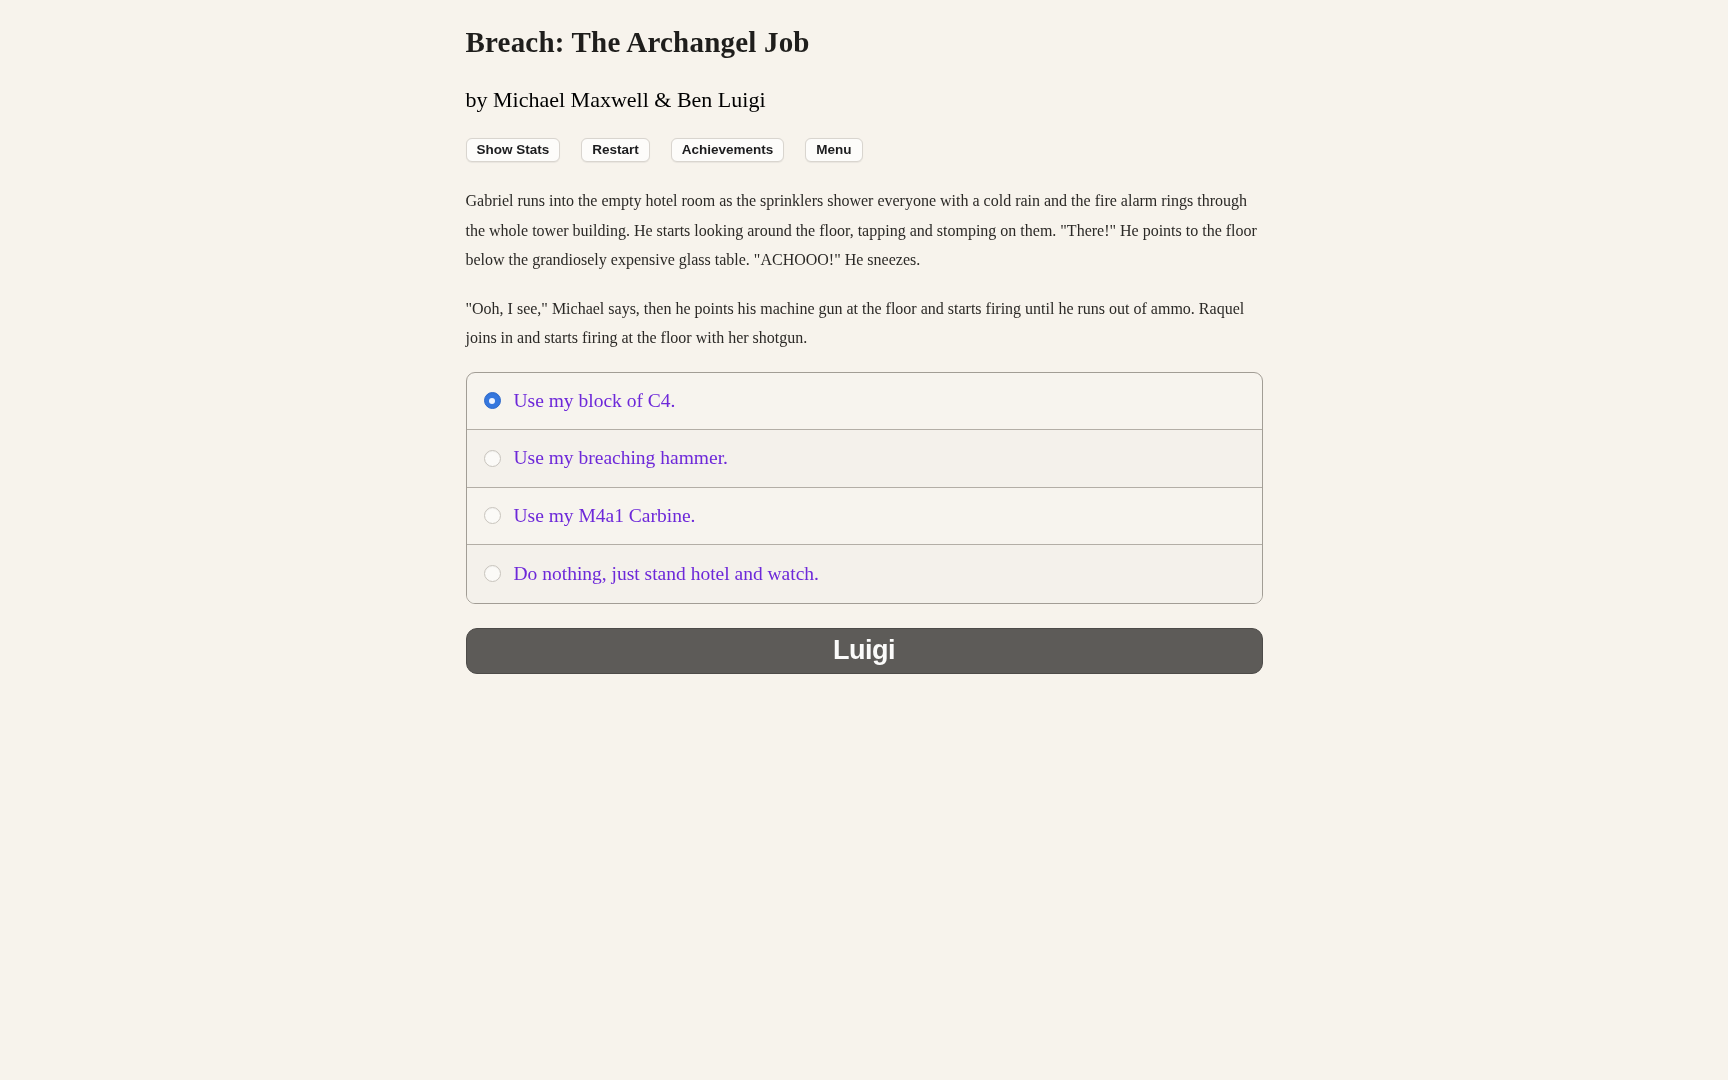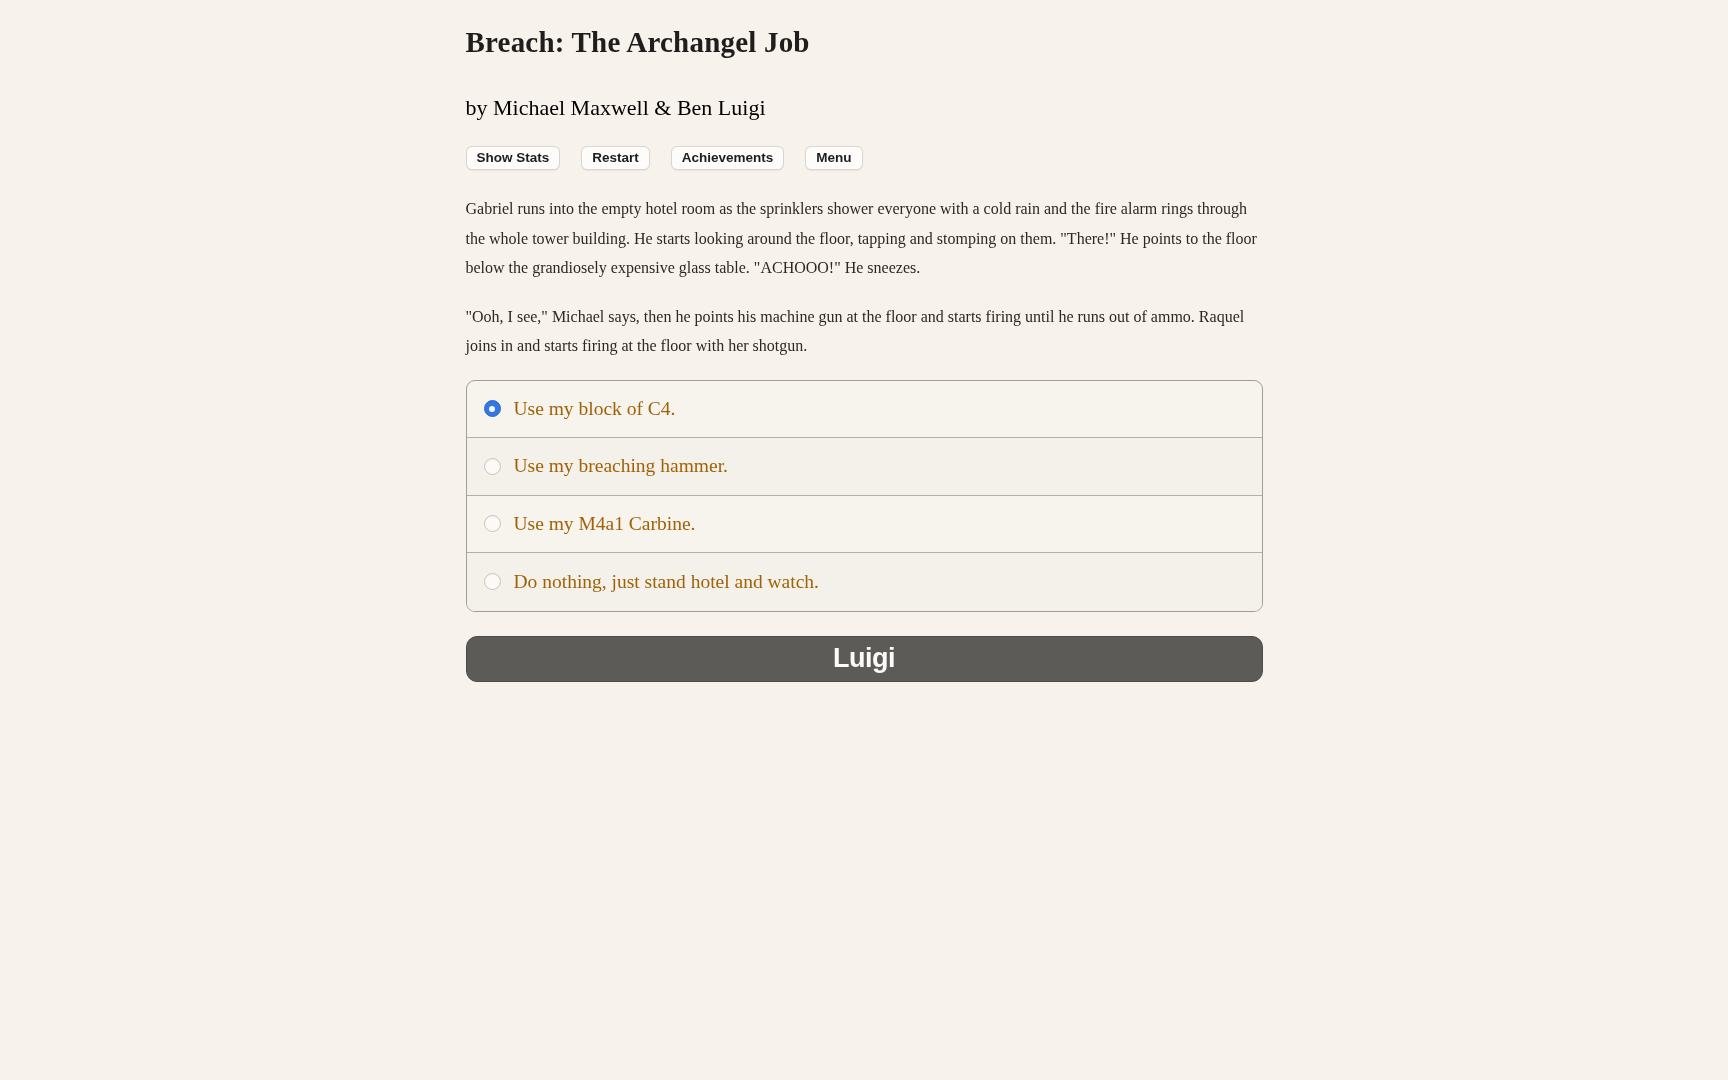--- a/index.html
+++ b/index.html
@@ -20,21 +20,21 @@
   .content{
     width:797px;
     margin:0 auto;
     padding-top:26px;
   }
   .game-title{
     font-size:29px;
     font-weight:600;
     color:#1f1e1c;
     letter-spacing:0.2px;
-    margin-bottom:36px;
+    margin-bottom:28px;
   }
   .byline{
     font-size:22px;
     font-weight:400;
     color:#000000;
     margin-bottom:25px;
   }
   .toolbar{
     display:flex;
     gap:21px;
@@ -94,21 +94,21 @@
     content:"";
     position:absolute;
     left:50%;top:50%;
     width:6px;height:6px;
     transform:translate(-50%,-50%);
     border-radius:50%;
     background:#eef4ff;
   }
   .choice-label{
     font-size:19.5px;
-    color:#a16207;
+    color:#6d28d9;
   }
   .next-btn{
     display:block;
     width:100%;
     margin-top:24px;
     height:46px;
     background:var(--next-bg);
     border:1px solid #4d4b49;
     border-radius:11px;
     color:#fbfbfa;

